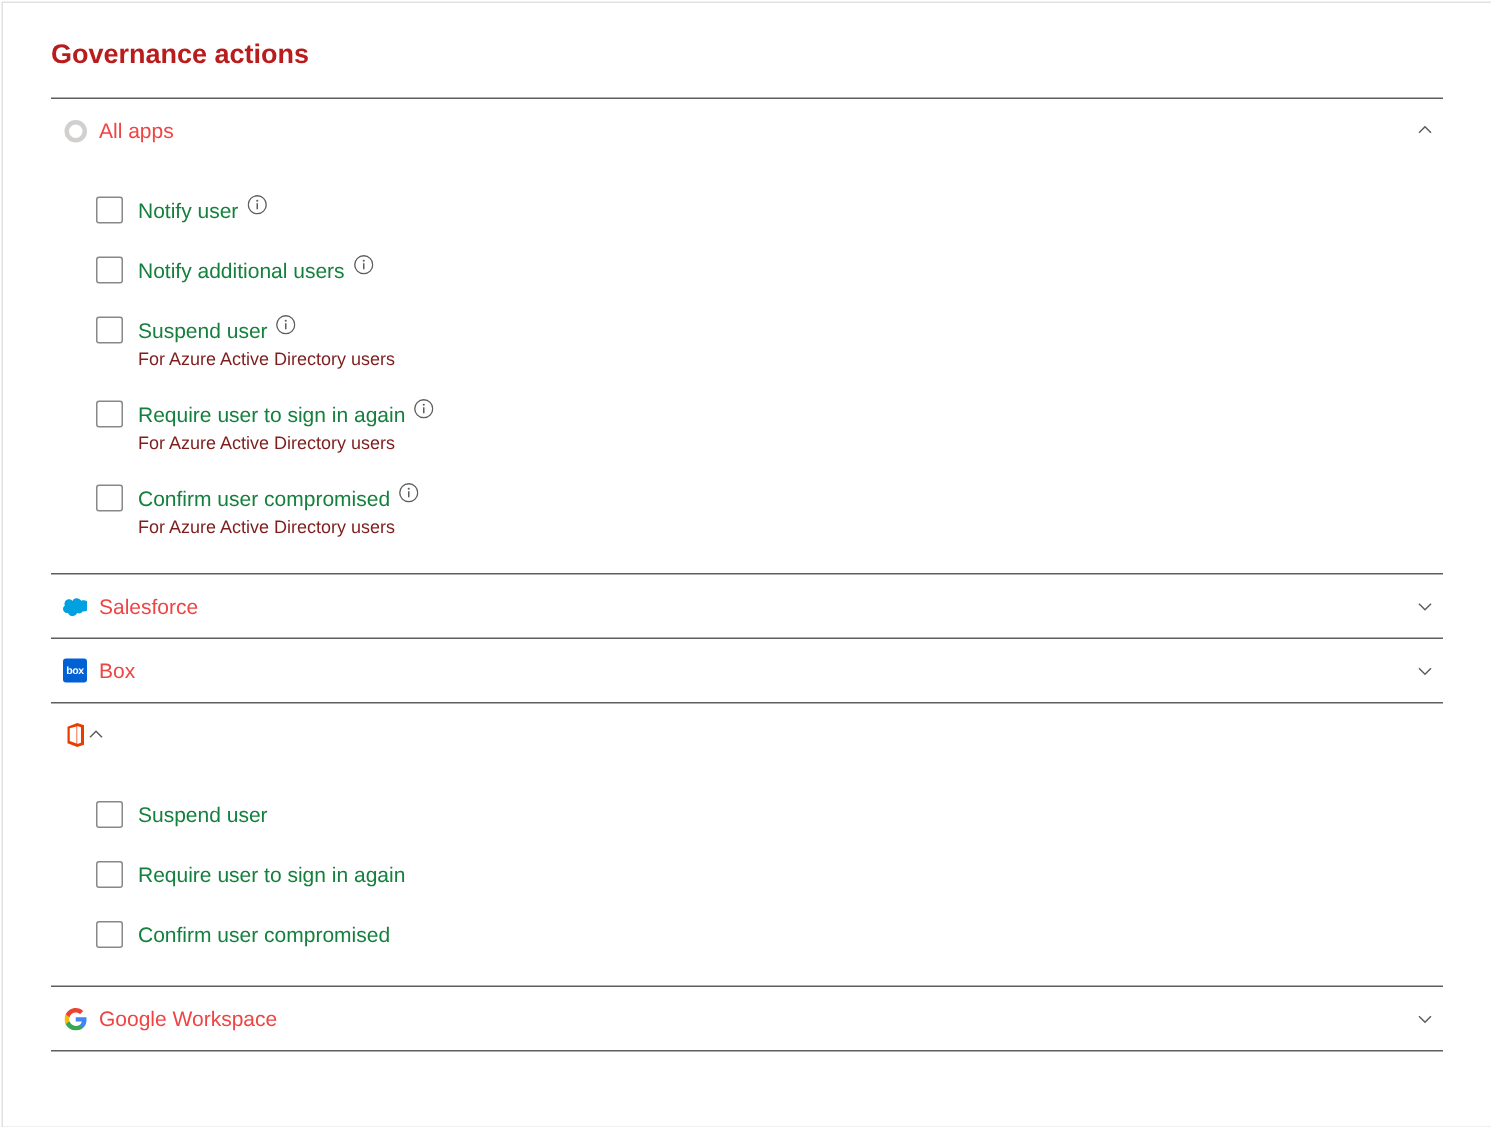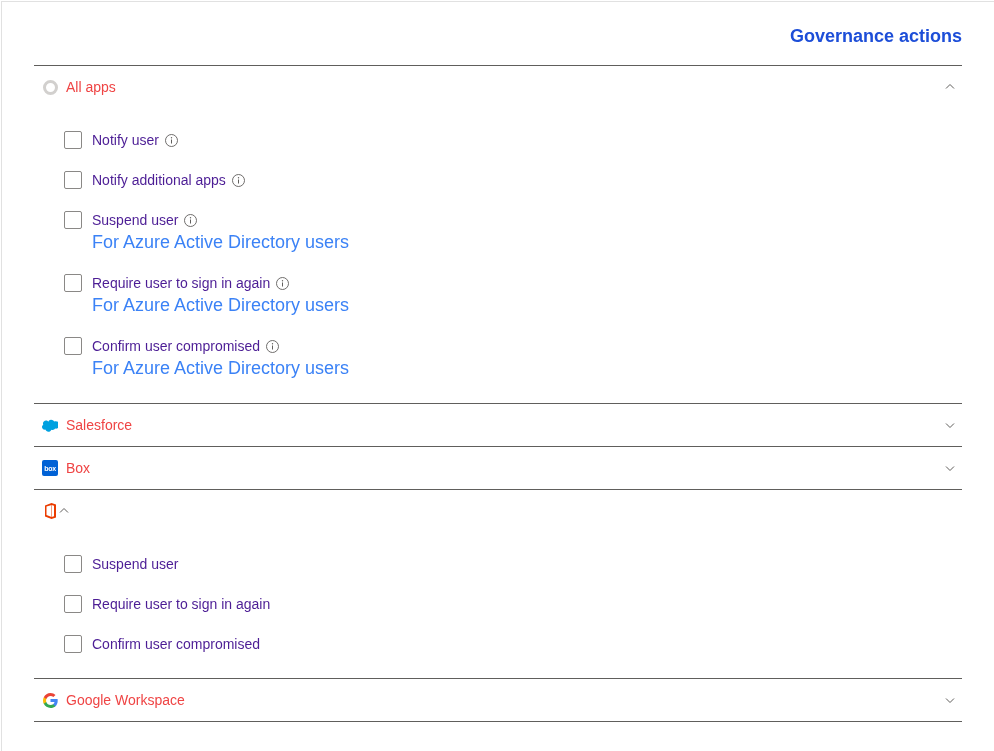--- a/index.html
+++ b/index.html
@@ -16,23 +16,22 @@
     }
     .container {
       border: 1px solid #e1e1e1;
       width: 994px;
       height: 751px;
       padding: 24px 32px;
     }
     .title {
       font-size: 18px;
       font-weight: 600;
-      color: #1d4ed8;
+      color: #b91c1c;
       margin-bottom: 18px;
-      text-align: right;
     }
     .divider-top {
       border: none;
       border-top: 1px solid #605e5c;
       margin-bottom: 0;
     }
     .section {
       border-bottom: 1px solid #605e5c;
     }
     .section-header {
@@ -87,37 +86,36 @@
       cursor: pointer;
       margin-top: 1px;
     }
     .checkbox-text {
       margin-left: 10px;
       display: flex;
       flex-direction: column;
     }
     .checkbox-label-line {
       display: flex;
-      align-items: center;
       font-size: 14px;
-      color: #4c1d95;
+      color: #15803d;
       line-height: 20px;
     }
     .info-icon {
       margin-left: 6px;
       width: 13px;
       height: 13px;
       display: inline-flex;
       align-items: center;
       justify-content: center;
       color: #605e5c;
     }
     .checkbox-subtext {
-      font-size: 18px;
-      color: #3b82f6;
+      font-size: 12px;
+      color: #7f1d1d;
       margin-top: 2px;
     }
     .circle-icon {
       width: 15px;
       height: 15px;
       border-radius: 50%;
       border: 3px solid #d2d0ce;
     }
     .box-icon {
       width: 16px;
@@ -180,21 +178,21 @@
                 </svg>
             </span>
           </div>
         </div>
       </div>
 
       <div class="checkbox-row">
         <div class="checkbox-control"></div>
         <div class="checkbox-text">
           <div class="checkbox-label-line">
-            <span>Notify additional apps</span>
+            <span>Notify additional users</span>
             <span class="info-icon">
               <svg width="13" height="13" viewBox="0 0 13 13">
                   <circle cx="6.5" cy="6.5" r="6" fill="none" stroke="currentColor" stroke-width="0.9"></circle>
                   <circle cx="6.5" cy="3.8" r="0.7" fill="currentColor"></circle>
                   <rect x="6" y="5.5" width="1" height="4" fill="currentColor"></rect>
                 </svg>
             </span>
           </div>
         </div>
       </div>

